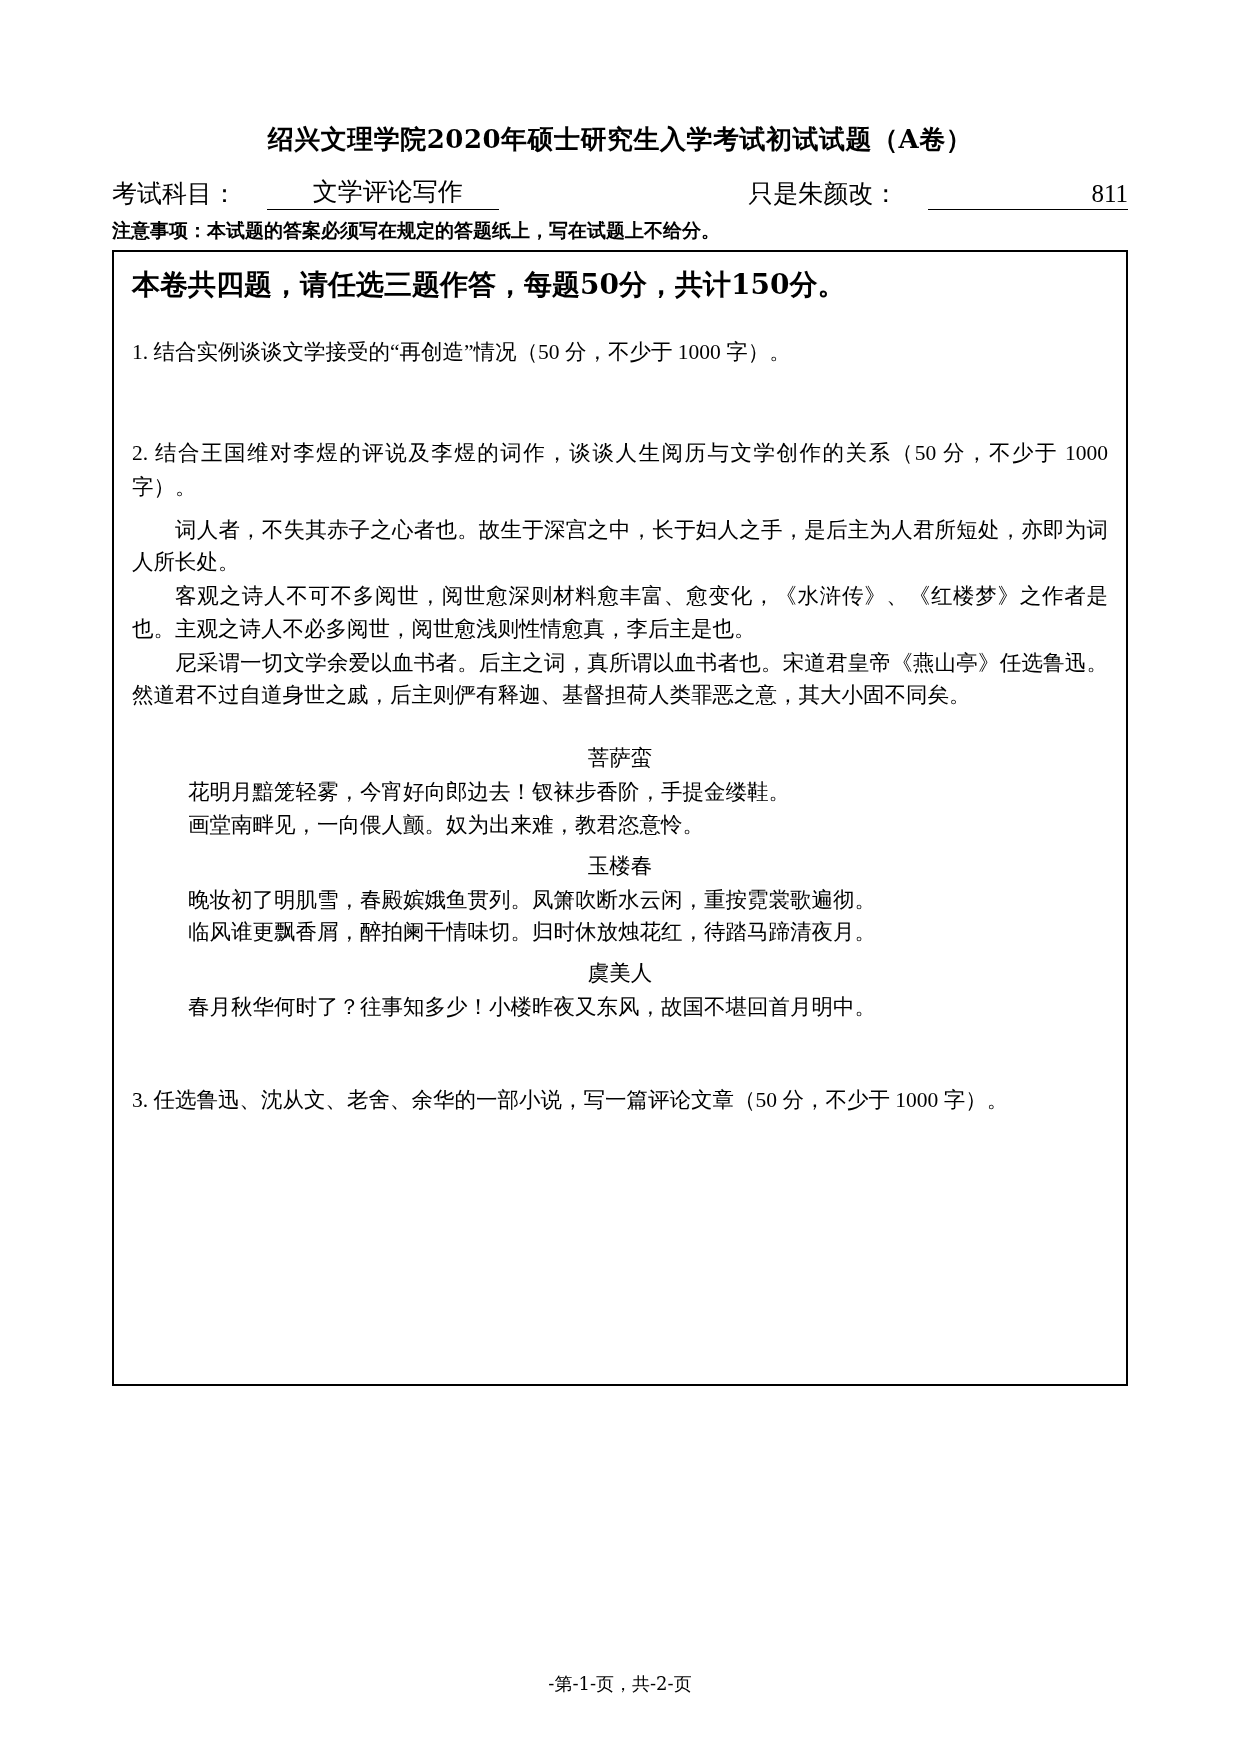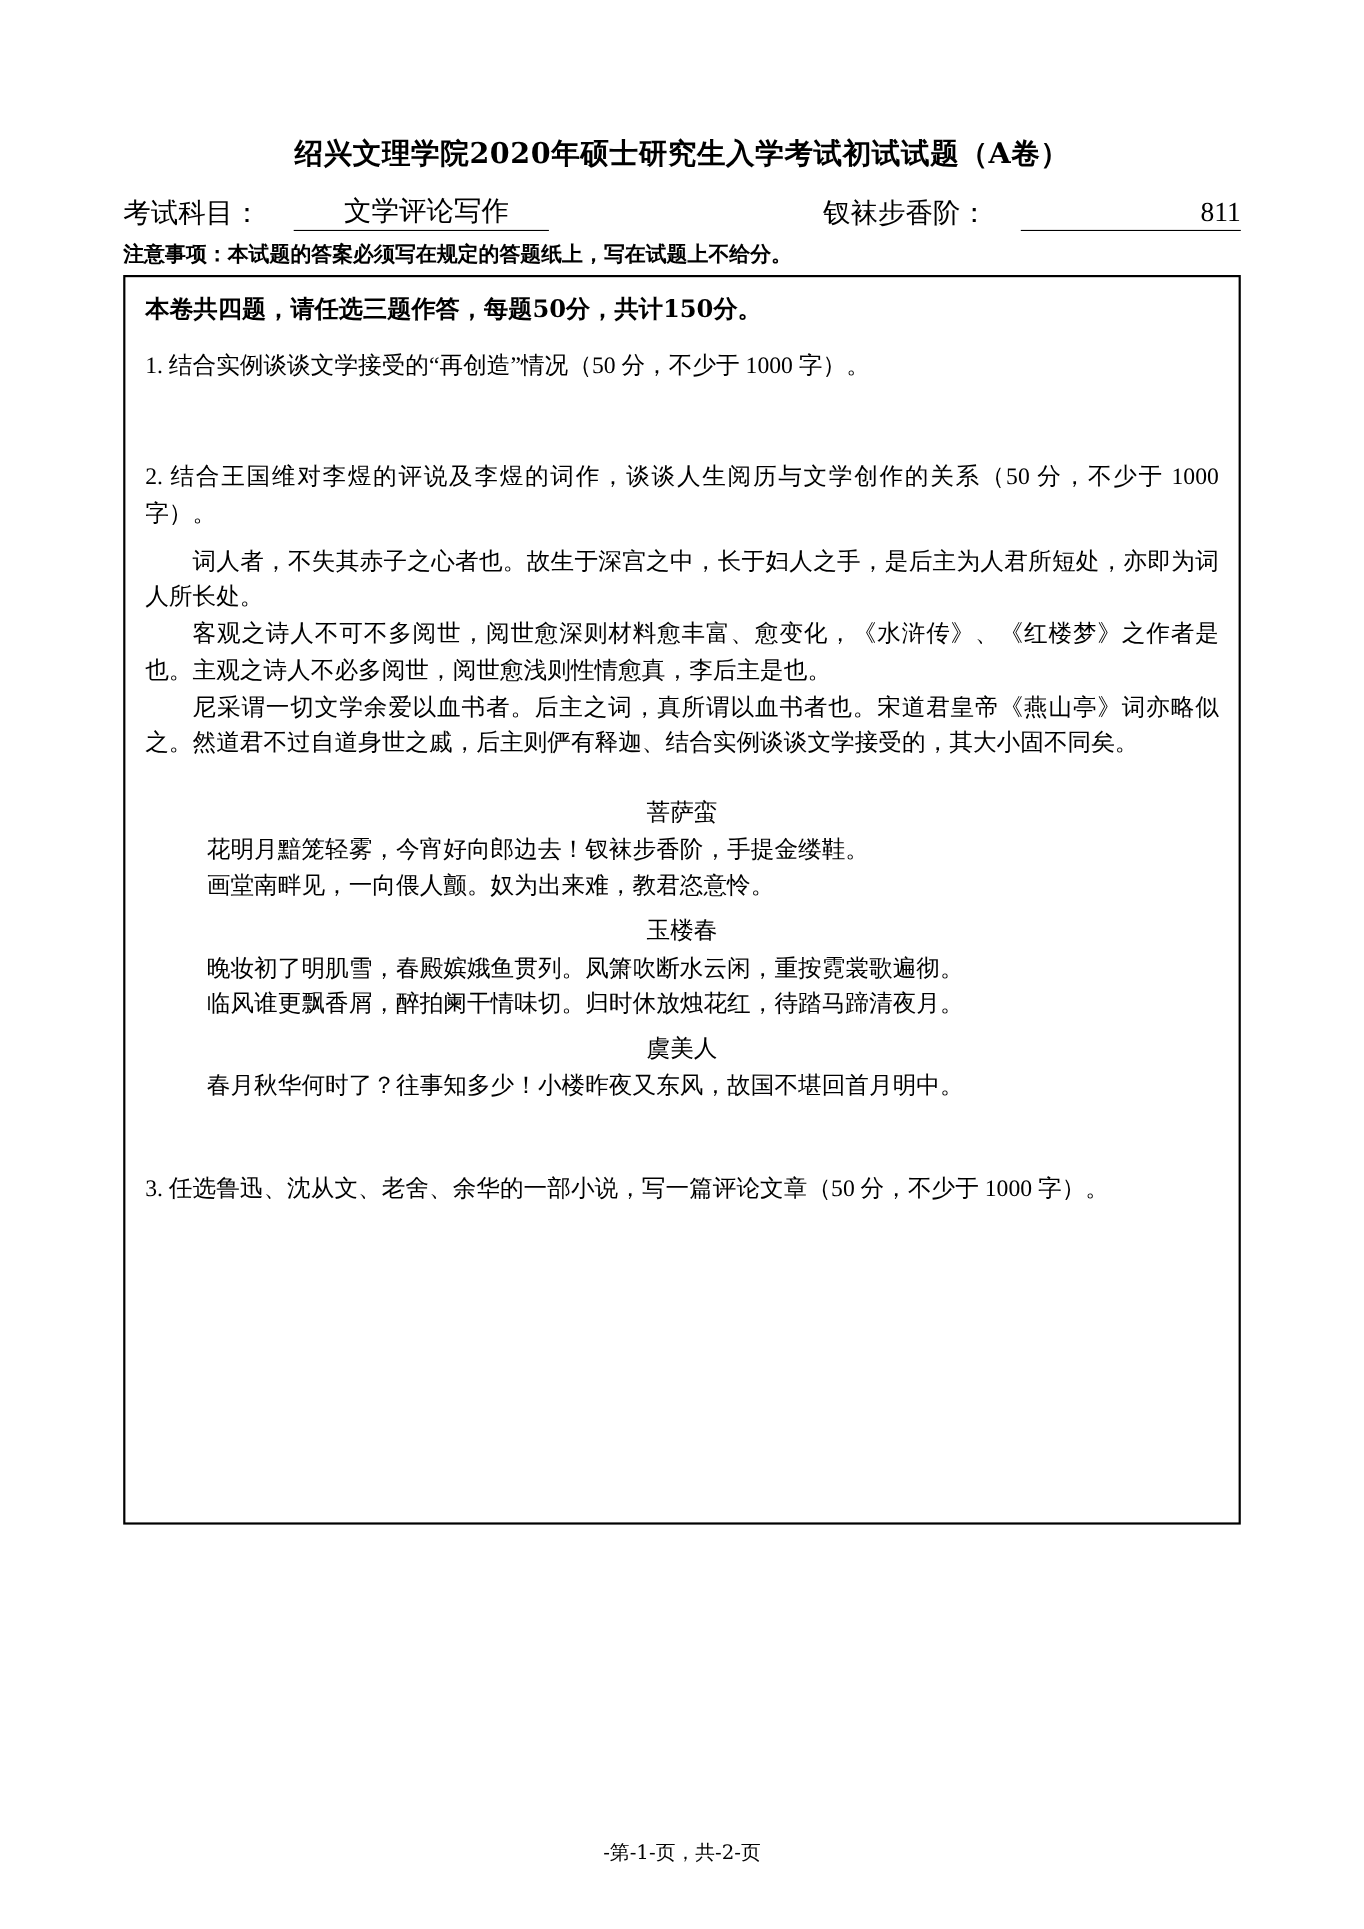--- a/index.html
+++ b/index.html
@@ -77,23 +77,23 @@
     font-family: "DejaVu Serif", "Liberation Serif", serif;
   }
   .exam-box {
     border: 2px solid #000;
     padding: 14px 18px 18px 18px;
     box-sizing: border-box;
     height: 1136px;
     overflow: hidden;
   }
   .box-head {
-    font-size: 22px;
+    font-size: 28px;
     font-weight: bold;
-    margin-bottom: 20px;
+    margin-bottom: 32px;
     font-family: "DejaVu Serif", "Liberation Serif", serif;
   }
   .q {
     font-size: 21.5px;
     line-height: 1.55;
     text-align: justify;
     margin-bottom: 10px;
   }
   .q-gap-lg {
     height: 58px;
@@ -136,21 +136,21 @@
 
 <div class="page">
 
   <div class="doc-title">绍兴文理学院2020年硕士研究生入学考试初试试题（A卷）</div>
 
 
   <div class="field-row two-col">
     <span class="field-label">考试科目：</span>
     <span class="fv-short">文学评论写作</span>
     <span class="spacer-mid"></span>
-    <span class="code-label">钗袜步香阶：</span>
+    <span class="code-label">只是朱颜改：</span>
     <span class="code-value">811</span>
   </div>
 
   <div class="notice">注意事项：本试题的答案必须写在规定的答题纸上，写在试题上不给分。</div>
 
   <div class="exam-box">
 
     <div class="box-head">本卷共四题，请任选三题作答，每题50分，共计150分。</div>
 
     <div class="q">
@@ -160,21 +160,21 @@
 
     <div class="q-gap-lg"></div>
 
     <div class="q">
       <span>2.</span>
       <span>结合王国维对李煜的评说及李煜的词作，谈谈人生阅历与文学创作的关系（50 分，不少于 1000 字）。</span>
     </div>
 
     <div class="para">词人者，不失其赤子之心者也。故生于深宫之中，长于妇人之手，是后主为人君所短处，亦即为词人所长处。</div>
     <div class="para">客观之诗人不可不多阅世，阅世愈深则材料愈丰富、愈变化，《水浒传》、《红楼梦》之作者是也。主观之诗人不必多阅世，阅世愈浅则性情愈真，李后主是也。</div>
-    <div class="para">尼采谓一切文学余爱以血书者。后主之词，真所谓以血书者也。宋道君皇帝《燕山亭》词亦略似之。然道君不过自道身世之戚，后主则俨有释迦、结合实例谈谈文学接受的，其大小固不同矣。</div>
+    <div class="para">尼采谓一切文学余爱以血书者。后主之词，真所谓以血书者也。宋道君皇帝《燕山亭》任选鲁迅。然道君不过自道身世之戚，后主则俨有释迦、基督担荷人类罪恶之意，其大小固不同矣。</div>
 
     <div class="q-gap-md"></div>
 
     <div class="poem-block">
       <div class="poem-title">菩萨蛮</div>
       <div class="poem-line">花明月黯笼轻雾，今宵好向郎边去！钗袜步香阶，手提金缕鞋。</div>
       <div class="poem-line">画堂南畔见，一向偎人颤。奴为出来难，教君恣意怜。</div>
     </div>
 
     <div class="poem-block">

